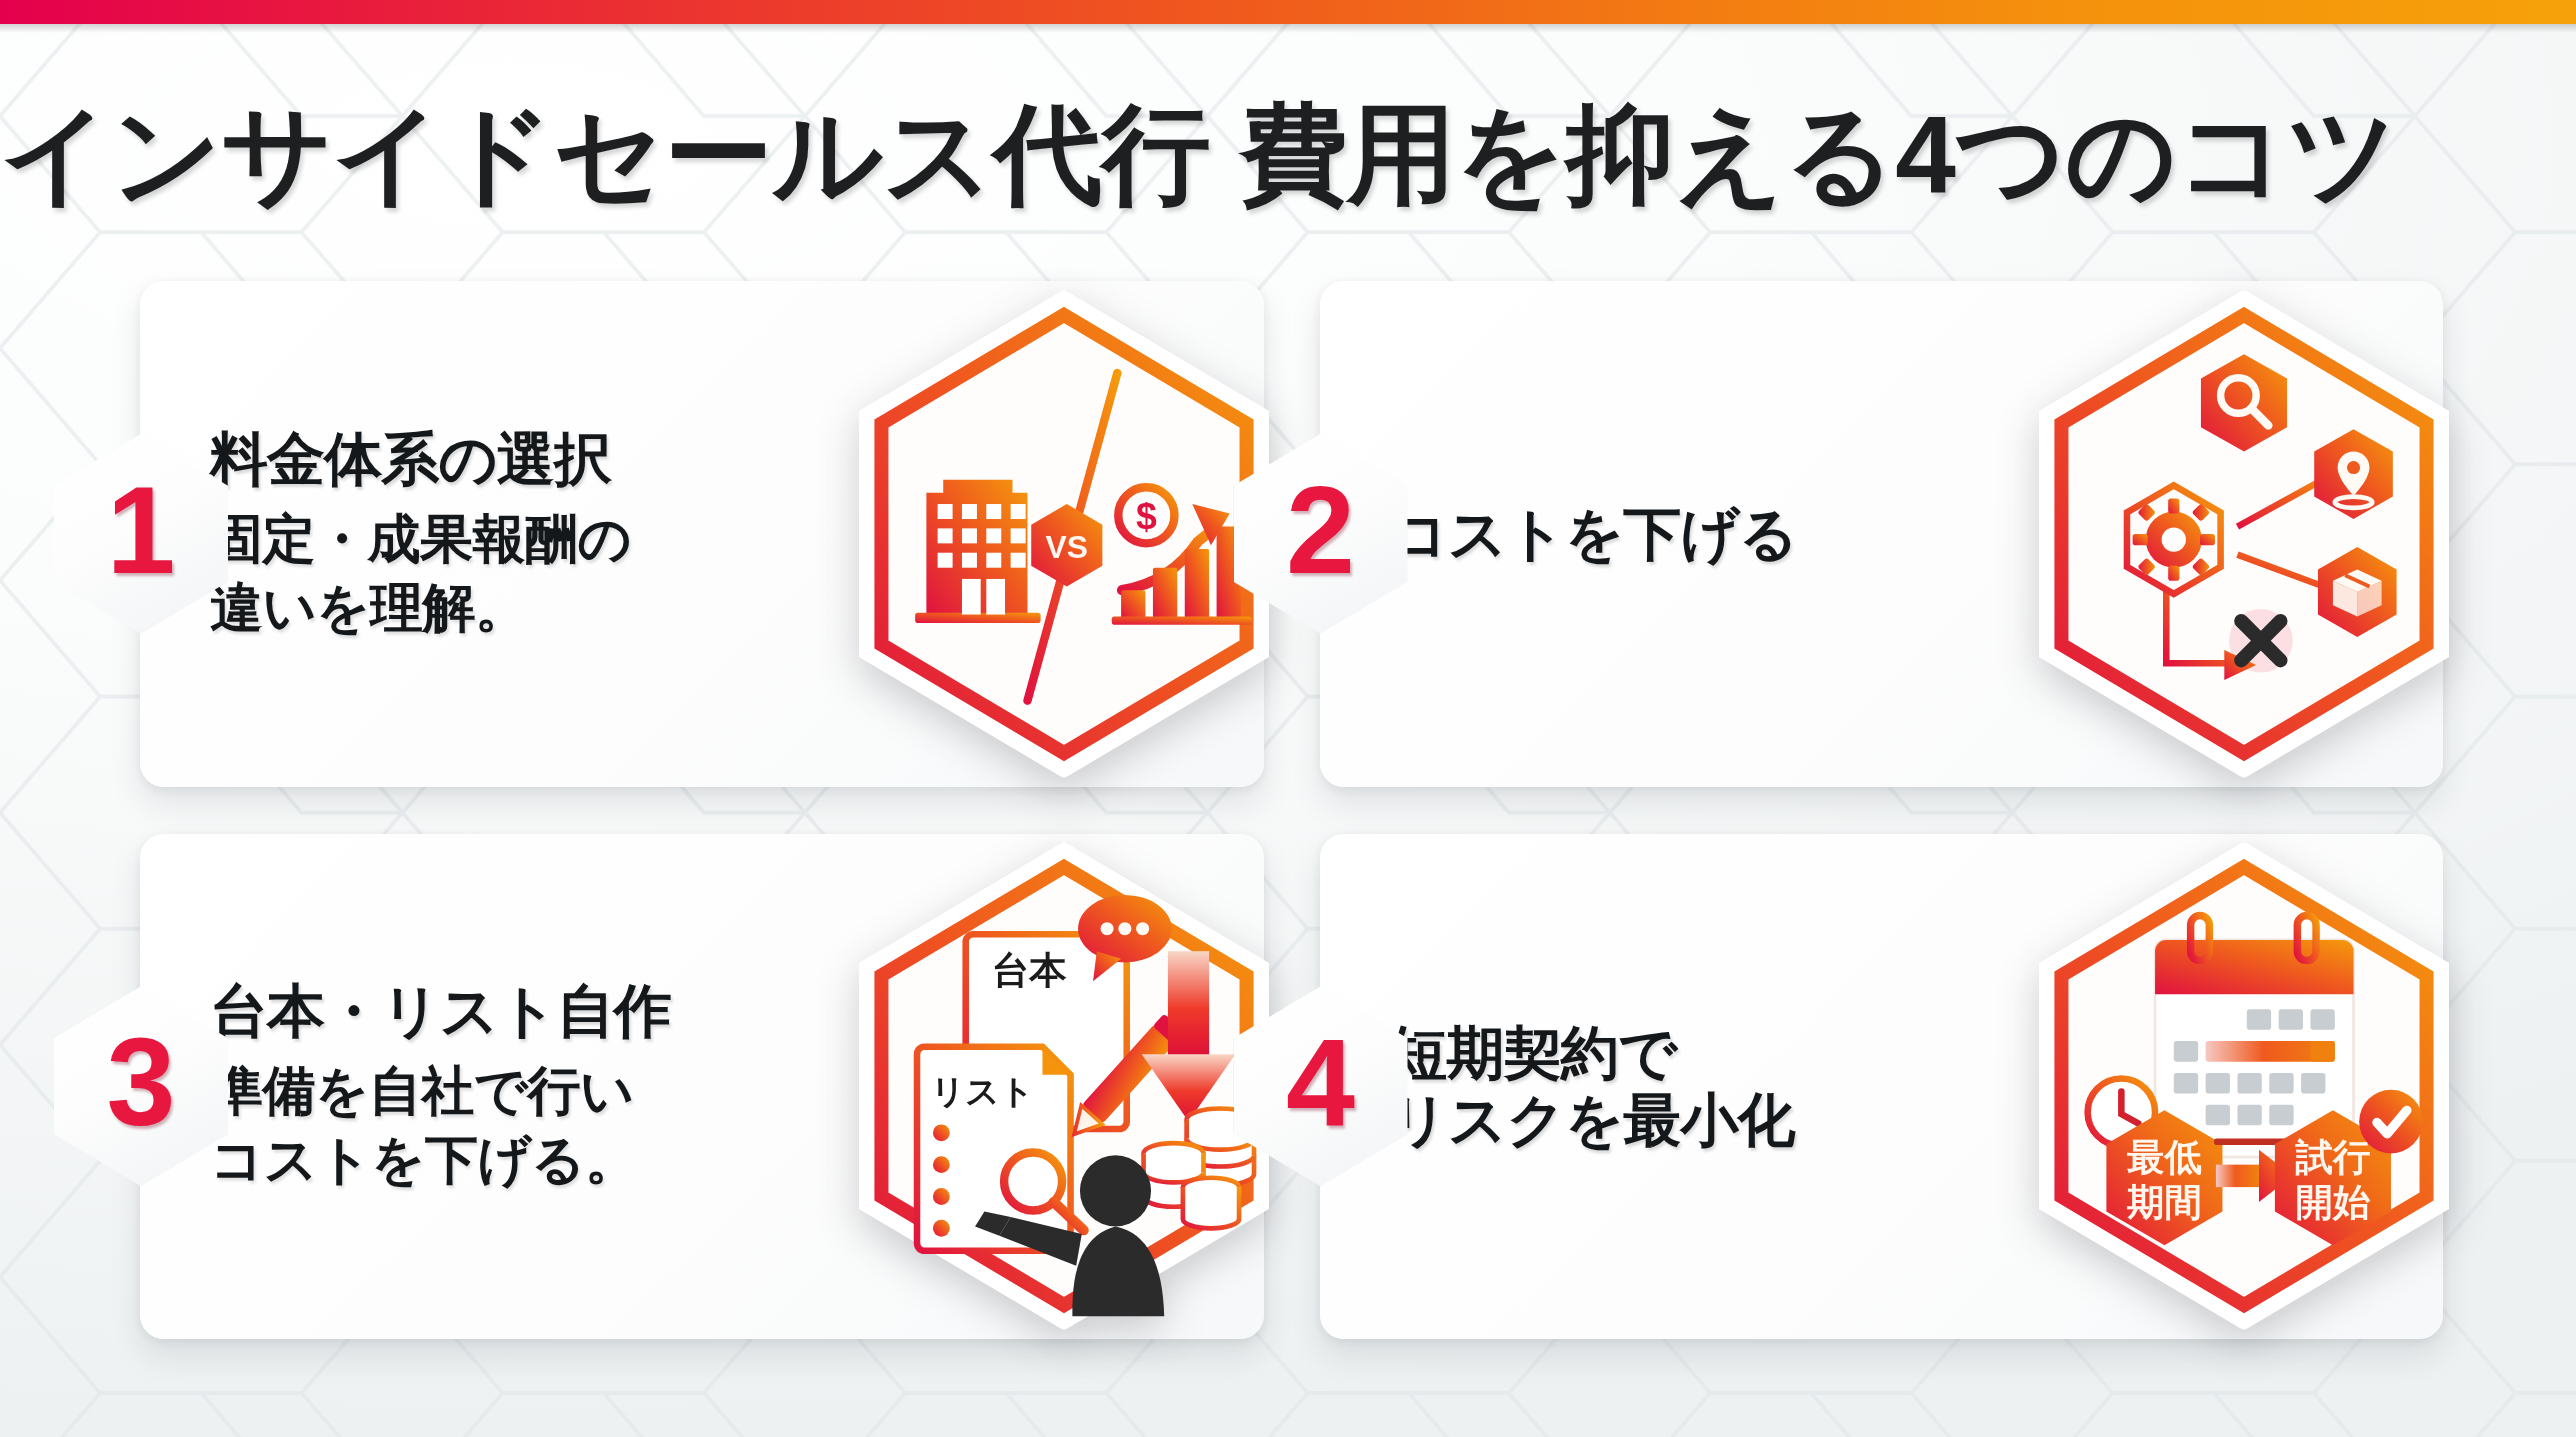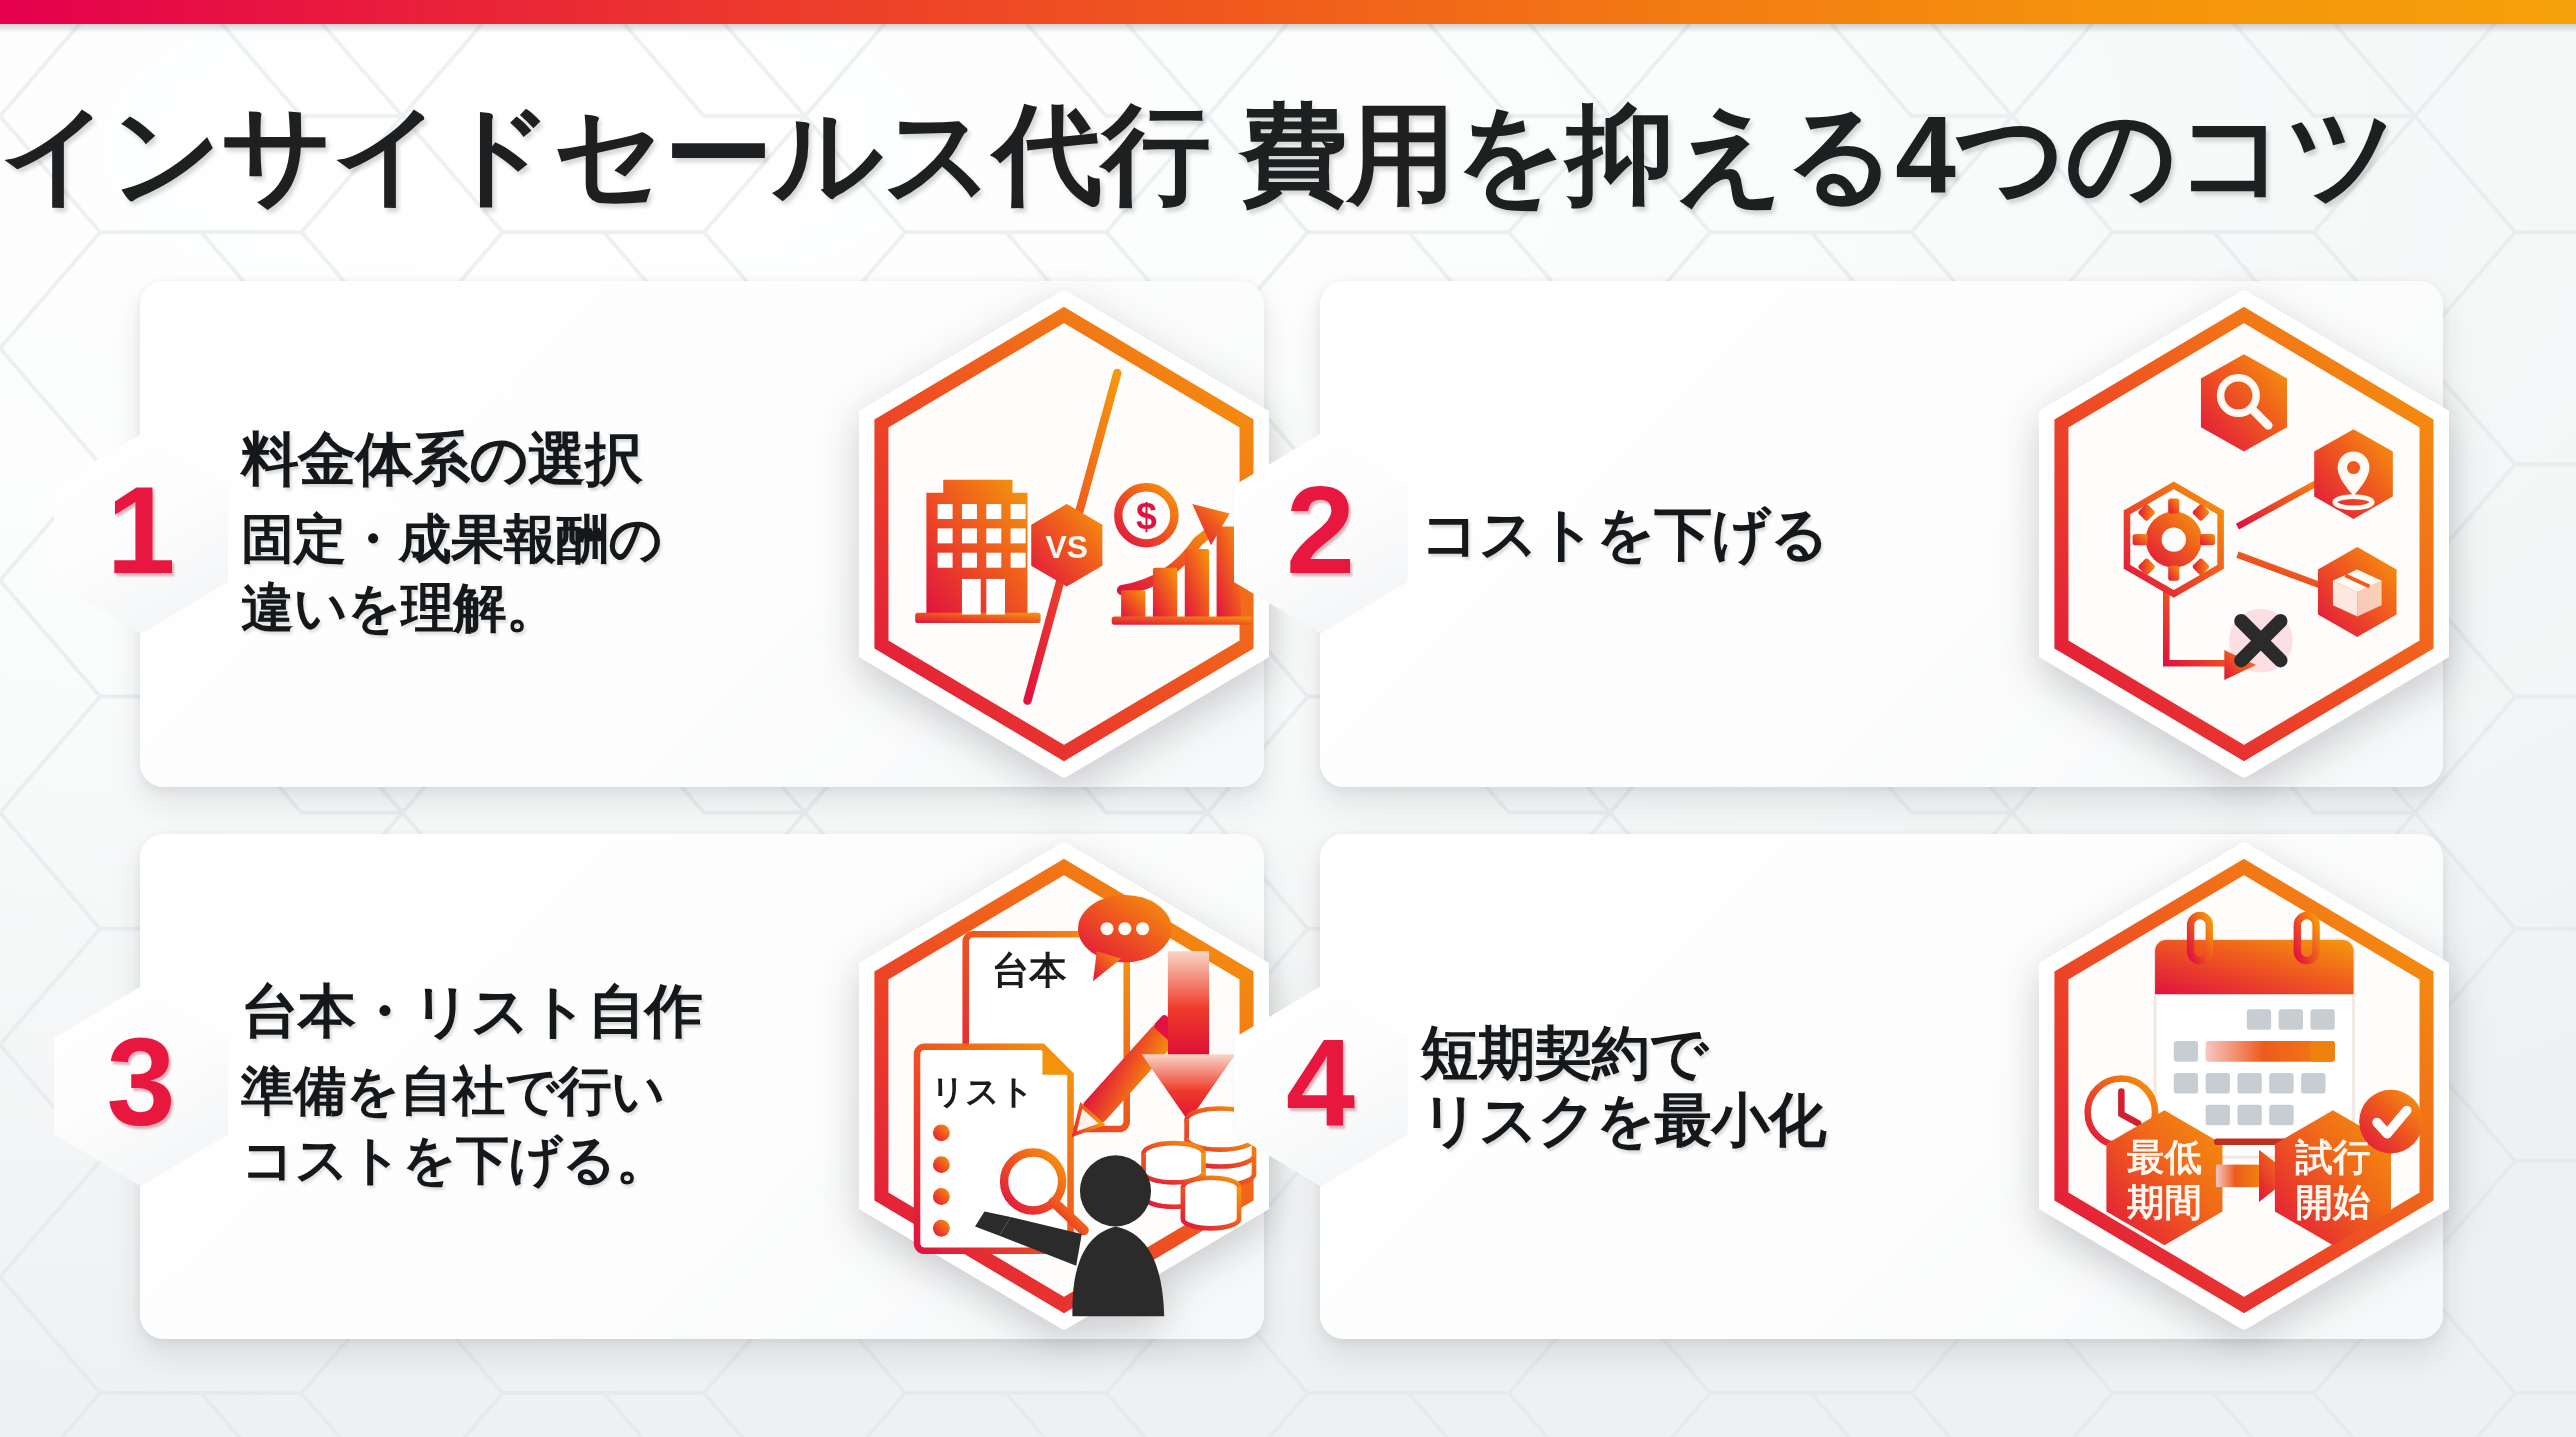--- a/index.html
+++ b/index.html
@@ -90,21 +90,21 @@
     font-weight:900;
     line-height:1;
     color:#e8173f;
     text-shadow:1.9px 2.8px 2.8px rgba(110,0,25,.30);
     transform:translateY(-3.7px);
   }
 
   .card-text{
     position:relative;
     z-index:2;
-    margin-left:101px;
+    margin-left:70px;
     max-width:562px;
   }
   .card-title{
     font-size:58px;
     font-weight:900;
     color:#15181a;
     line-height:1.16;
     letter-spacing:-0.9px;
     text-shadow:1.9px 2.8px 2.8px rgba(0,0,0,.14);
     white-space:pre-line;

